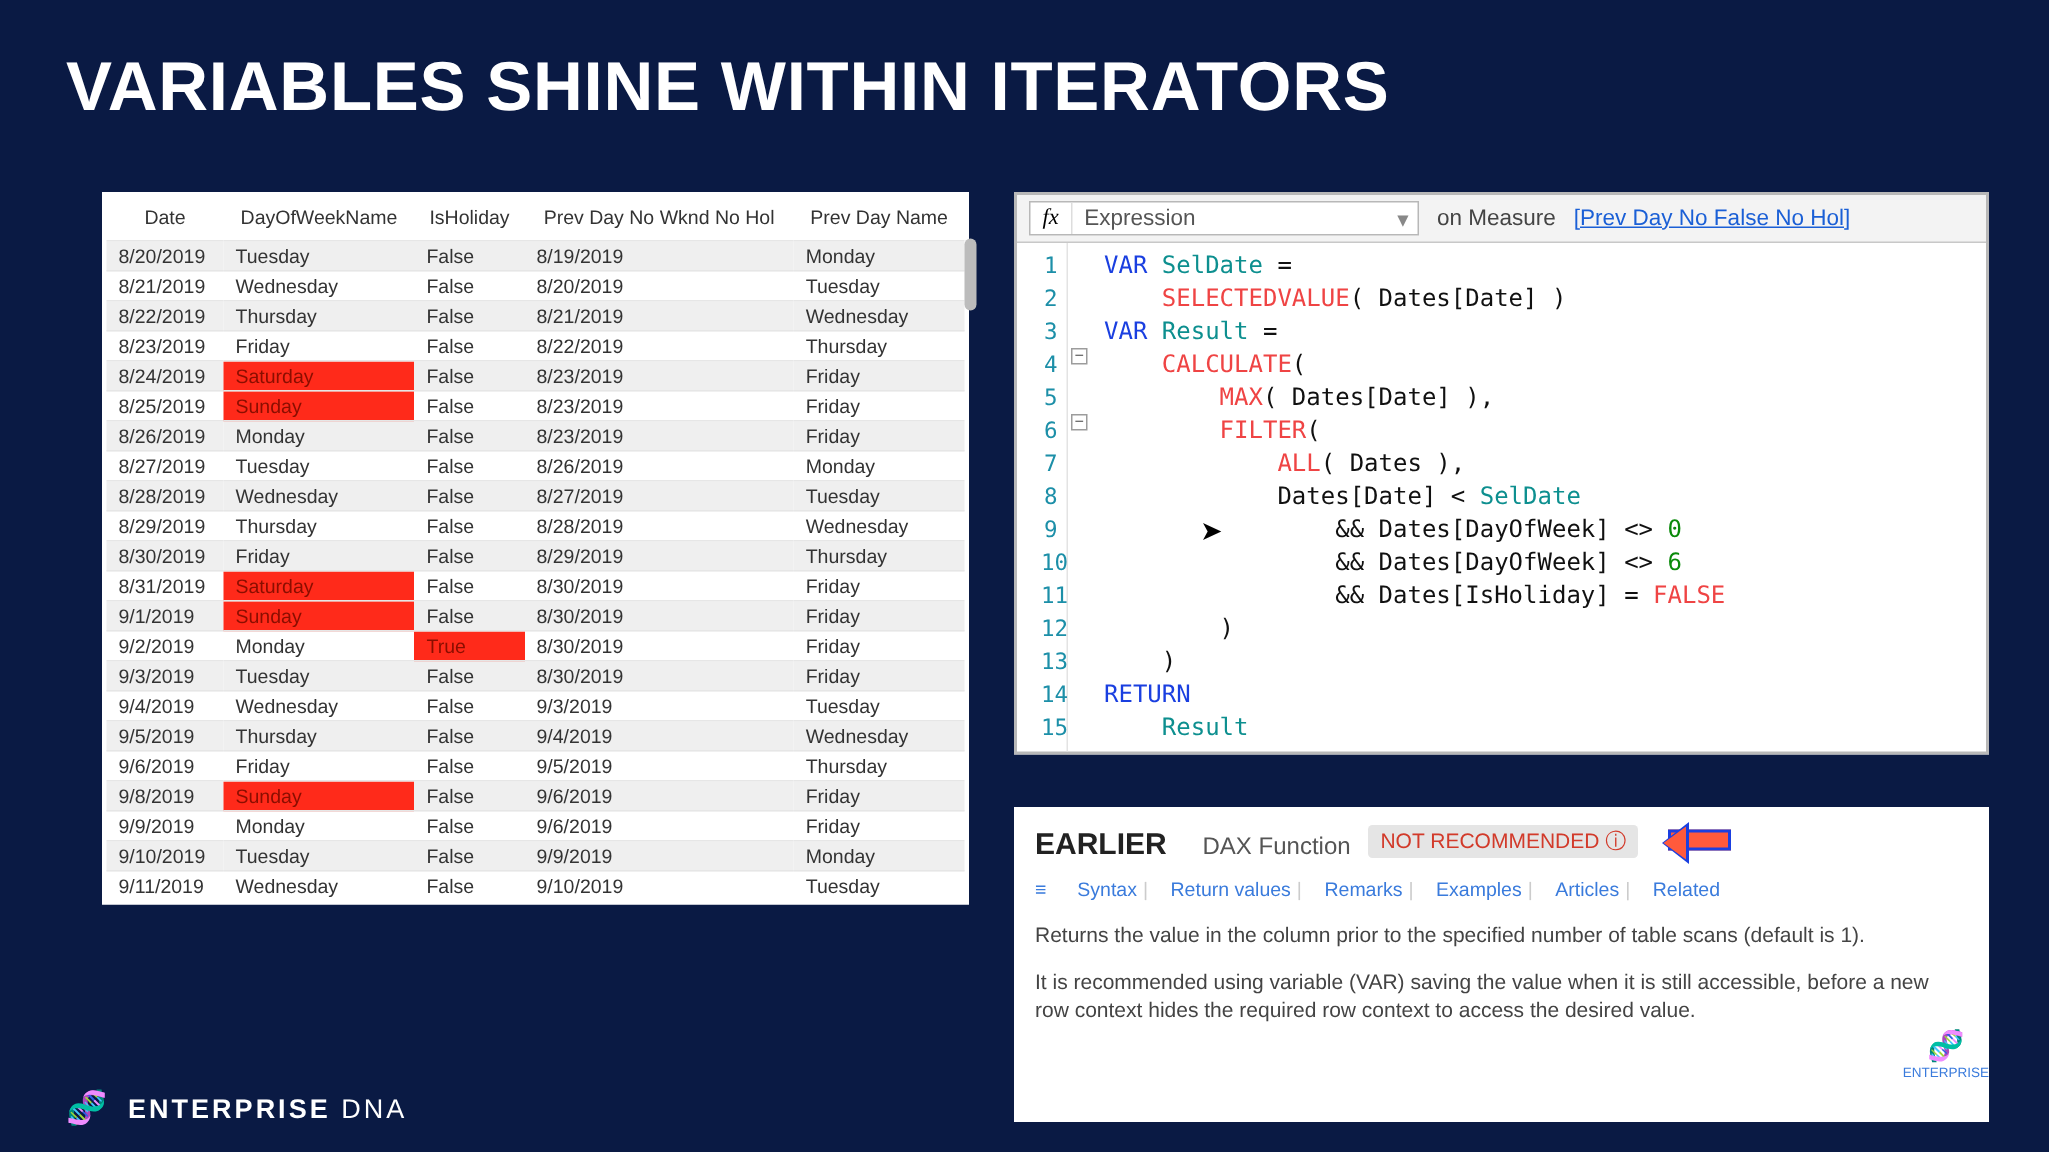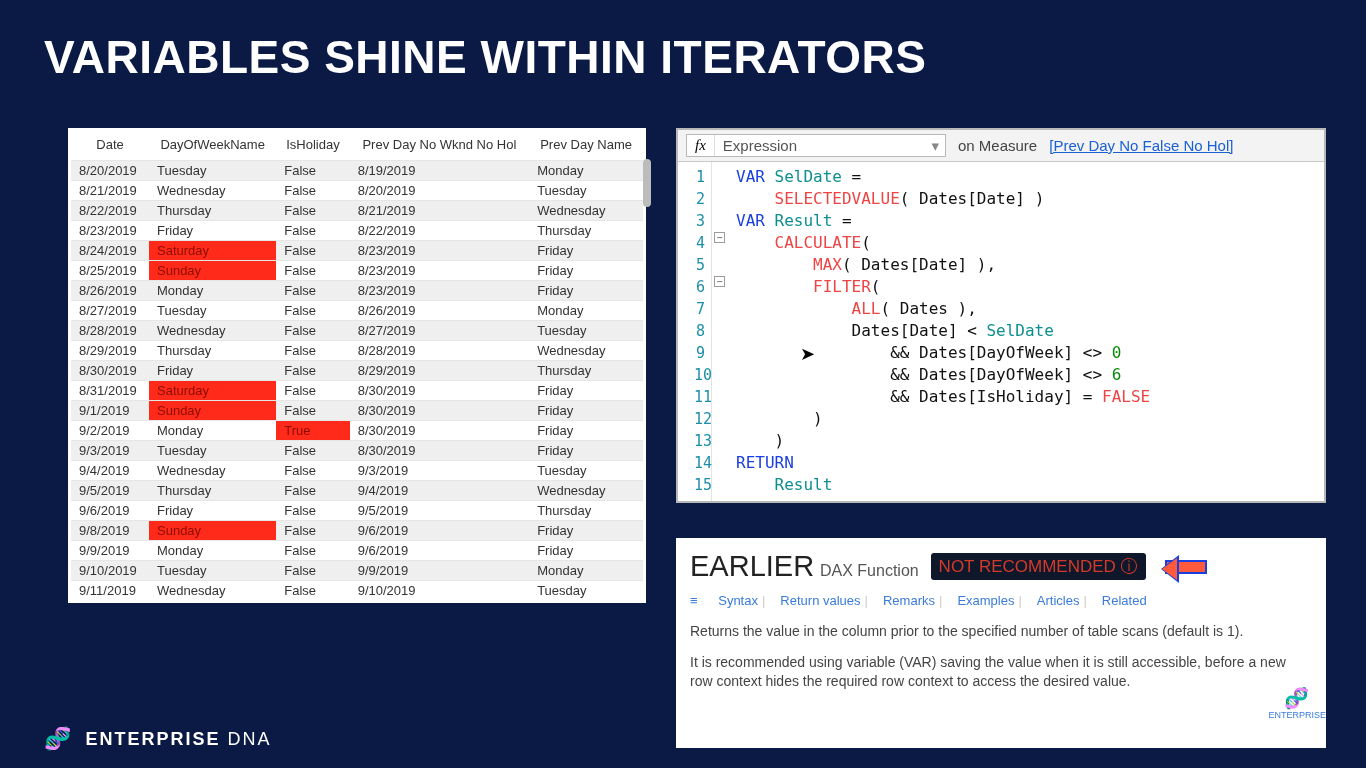--- a/index.html
+++ b/index.html
@@ -45,23 +45,23 @@
   .code-area{ display:flex; height: calc(100% - 32px); font-family:Consolas,monospace;}
   .gutter { width:34px; text-align:right; color:#1c8fa8; padding:4px 6px 0 16px; line-height:22px; font-size:15px; border-right:1px solid #e3e3e3; position:relative;}
   .gutter .fold{position:absolute; left:36px; width:11px;height:11px;border:1px solid #9c9c9c;background:#fff;font-size:10px;line-height:9px;text-align:center;color:#666;}
   .code { padding:4px 0 0 24px; line-height:22px; font-size:16px; white-space:pre; color:#111;}
   .kw-blue{color:#1a3fe0;} .kw-teal{color:#0d8f8f;} .kw-dblue{color:#ef4444;} .num{color:#0a8a0a;} .cursor-img{position:absolute; left:732px; top:215px; font-size:18px; color:#000;}
   
   .doc {
     position:absolute; left:608px; top:410px; width:650px; height:210px;
     background:#fff; padding:12px 14px; font-size:14px; color:#333;
   }
-  .doc h2{font-weight:400; font-size:29px; color:#222; display:inline-block;}
-  .doc .sub{font-size:16px; color:#555; margin-left:2px;}
-  .badge{display:inline-block; background:#0f172a; color:#d23a2a; font-size:17px; padding:2px 8px; border-radius:3px; vertical-align:4px; margin-left:8px;text-align:center;}
+  .doc h2{font-weight:700; font-size:20px; color:#222; display:inline-block;}
+  .doc .sub{font-size:16px; color:#555; margin-left:20px;}
+  .badge{display:inline-block; background:#e5e5e5; color:#d23a2a; font-size:14px; padding:2px 8px; border-radius:3px; vertical-align:4px; margin-left:8px;text-align:center;}
   .badge::after{content:" ⓘ";}
   .arrow{display:inline-block; vertical-align:2px; margin-left:16px;}
   .arrow-shape{display:inline-block; width:42px; height:14px; background:#ff5a3c; border:2px solid #1a3fe0; position:relative;}
   .arrow-shape::before{content:""; position:absolute; left:-20px; top:-7px; border:14px solid transparent; border-right:18px solid #1a3fe0;}
   .arrow-shape::after{content:""; position:absolute; left:-16px; top:-4px; border:11px solid transparent; border-right:15px solid #ff5a3c;}
   .doc-links{ margin:10px 0 14px; font-size:13px;}
   .doc-links a{ color:#3a7bdc; text-decoration:none;margin-left:11px; }
   .doc-links .sep{ color:#ccc; padding:0 4px;}
   .hambg{color:#3a7bdc; margin-right:6px;}
   .doc p{ font-size:14px; color:#444; margin-bottom:12px; line-height:1.35;}

